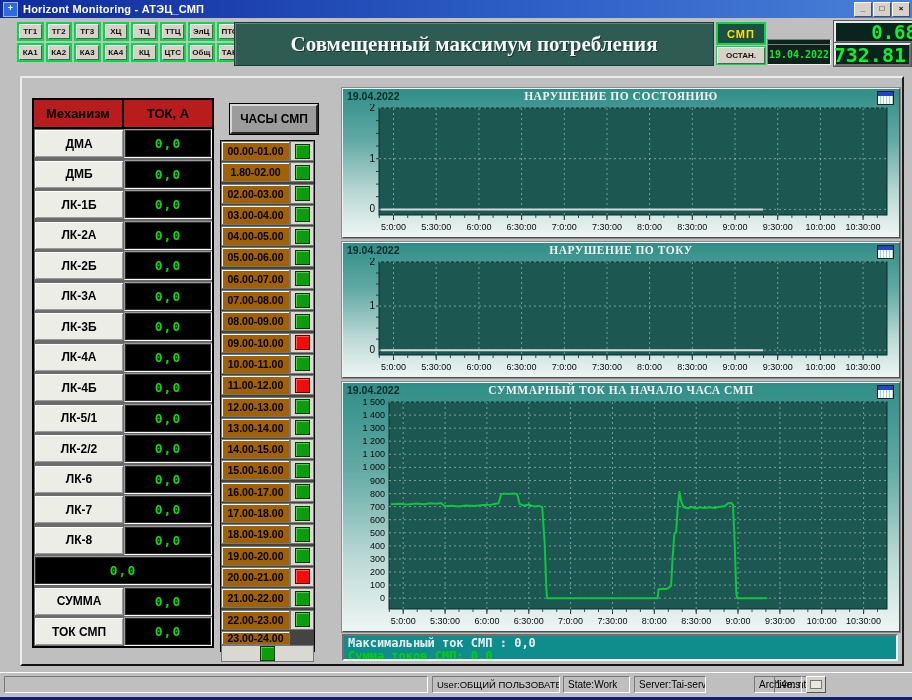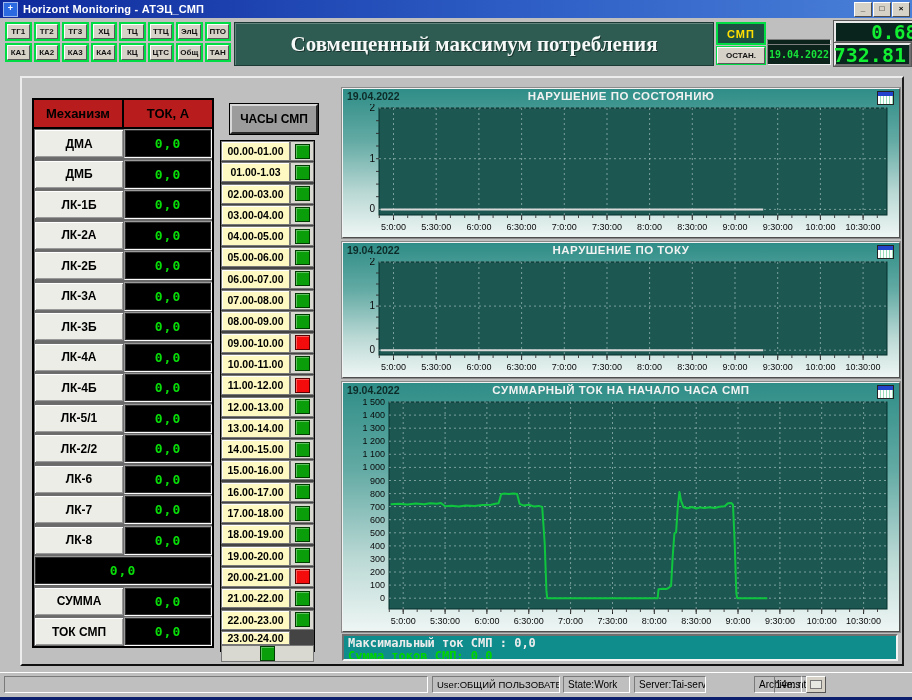--- a/index.html
+++ b/index.html
@@ -12,21 +12,21 @@
     background:linear-gradient(90deg,#0f2a9c,#2c5cc4 55%,#4a80d8);display:flex;align-items:center;}
   .tb-icon{width:13px;height:13px;margin-left:3px;background:#2b6ae0;border:1px solid #9db8ee;
     color:#fff;font-size:9px;line-height:11px;text-align:center;font-weight:bold;}
   .tb-title{color:#fff;font-size:11px;font-weight:bold;margin-left:5px;letter-spacing:.2px;}
   .tb-btns{position:absolute;right:2px;top:2px;display:flex;gap:1px;}
   .tb-btn{width:16px;height:13px;background:#d6d2c8;border:1px solid;border-color:#fff #4d4d4d #4d4d4d #fff;
     font-size:8px;line-height:11px;text-align:center;font-weight:bold;color:#000;}
 
   
   .headerband{position:absolute;left:0;top:18px;width:912px;height:52px;background:#bfbfbf;}
-  .toolbar{position:absolute;left:5px;top:4px;width:226px;display:grid;
+  .toolbar{position:absolute;left:17px;top:4px;width:226px;display:grid;
     grid-template-columns:repeat(8,1fr);grid-auto-rows:19px;gap:2px;}
   .cell-frame{border:2px solid #00dd44;background:#00dd44;}
   .cell-btn{width:100%;height:100%;box-sizing:border-box;display:flex;align-items:center;justify-content:center;
     background:#d6d2c8;border:1px solid;border-color:#fff #5a5a5a #5a5a5a #fff;
     font-size:8px;font-weight:bold;color:#111;cursor:default;}
   .green-title-panel{position:absolute;left:234px;top:4px;width:478px;height:42px;background:#2f5c52;
     border:1px solid #1c3a33;box-shadow:inset 1px 1px 0 rgba(255,255,255,.25);
     display:flex;align-items:center;justify-content:center;}
   .main-title{color:#f5f9f7;font-family:"Liberation Serif",serif;font-weight:bold;font-size:21px;
     text-shadow:1px 1px 0 rgba(0,0,0,.45);}
@@ -67,38 +67,38 @@
     box-shadow:inset 0 0 0 1px #2c2c2c;display:flex;align-items:center;justify-content:center;
     font-family:"DejaVu Sans Mono",monospace;font-weight:bold;font-size:13px;color:#09dd09;letter-spacing:1px;}
 
   
   .hours-head{position:absolute;left:208px;top:26px;width:84px;height:26px;background:#9c9c9c;
     border:2px solid;border-color:#d8d8d8 #2a2a2a #2a2a2a #d8d8d8;box-shadow:0 0 0 1px #000;
     display:flex;align-items:center;justify-content:center;font-weight:bold;font-size:12px;color:#000;}
   .hours-table{position:absolute;left:198px;top:62px;width:93px;border:1px solid #000;background:#444;}
   .hour-row{display:flex;height:20px;margin-bottom:1.3px;}
   .hour-row:last-child{margin-bottom:0;flex-direction:column;}
-  .hlabel{width:69px;box-sizing:border-box;background:#fef9c3;border:1px solid #777;
+  .hlabel{width:69px;box-sizing:border-box;background:#a16207;border:1px solid #777;
     box-shadow:inset 1px 1px 0 #fff;display:flex;align-items:center;justify-content:center;
     font-weight:bold;font-size:10.5px;color:#000;}
   .hindcell{flex:1;box-sizing:border-box;background:#d9d9d2;border:1px solid #777;
     display:flex;align-items:center;justify-content:center;}
   .hind{width:15px;height:15px;box-sizing:border-box;border:1px solid #023b02;
     box-shadow:inset 1px 1px 0 rgba(255,255,255,.35);}
   .hind.ok{background:#0a9e0a;}
   .hind.alarm{background:#f40b0b;border-color:#5a0000;}
 
   
   .charts-area{position:absolute;left:320px;top:10px;width:560px;height:566px;}
   .chart{position:relative;width:556px;border:1px solid;border-color:#f2f2f2 #4e4e4e #4e4e4e #f2f2f2;
     box-shadow:0 0 0 1px #8a8a8a;
     background:linear-gradient(180deg,#2f8d87 0%,#63aaa4 35%,#b9d8d4 70%,#eef6f4 100%);}
   .c-date{position:absolute;left:4px;top:1px;font-size:10.5px;color:#0d2b28;font-weight:bold;}
   .c-title{position:absolute;left:0;right:0;top:1px;text-align:center;
-    font-family:Liberation Sans, sans-serif;font-weight:bold;font-size:11.5px;color:#f2f2f2;letter-spacing:.5px;}
+    font-family:Liberation Serif, serif;font-weight:bold;font-size:11.5px;color:#f2f2f2;letter-spacing:.5px;}
   .c-cal{position:absolute;right:5px;top:2px;width:15px;height:12px;background:
     repeating-linear-gradient(90deg,#fff 0 2px,#9db 2px 3px);border:1px solid #222;}
   .c-cal::before{content:"";position:absolute;left:0;top:0;right:0;height:4px;background:#2244cc;}
   .c-plot{position:absolute;left:0;top:15px;right:0;bottom:0;}
   .charts-footer{width:548px;height:22px;margin-top:2px;background:#0f8d8d;border:2px solid;
     border-color:#6f6f6f #f4f4f4 #f4f4f4 #6f6f6f;overflow:hidden;padding:1px 0 0 4px;
     font-family:"DejaVu Sans Mono",monospace;font-weight:bold;font-size:12px;line-height:13px;}
   .cf-line1{color:#ececec;white-space:nowrap;}
   .cf-line2{color:#00d400;white-space:nowrap;}
 
@@ -280,21 +280,21 @@
 
     <div class="hours-head">ЧАСЫ СМП</div>
     <div class="hours-table" id="hour-rows">
         <div class="hour-row">
           <div class="hlabel">00.00-01.00</div>
           <div class="hindcell">
             <div class="hind ok"></div>
           </div>
         </div>
         <div class="hour-row">
-          <div class="hlabel">01.00-1.03</div>
+          <div class="hlabel">1.80-02.00</div>
           <div class="hindcell">
             <div class="hind ok"></div>
           </div>
         </div>
         <div class="hour-row">
           <div class="hlabel">02.00-03.00</div>
           <div class="hindcell">
             <div class="hind ok"></div>
           </div>
         </div>

